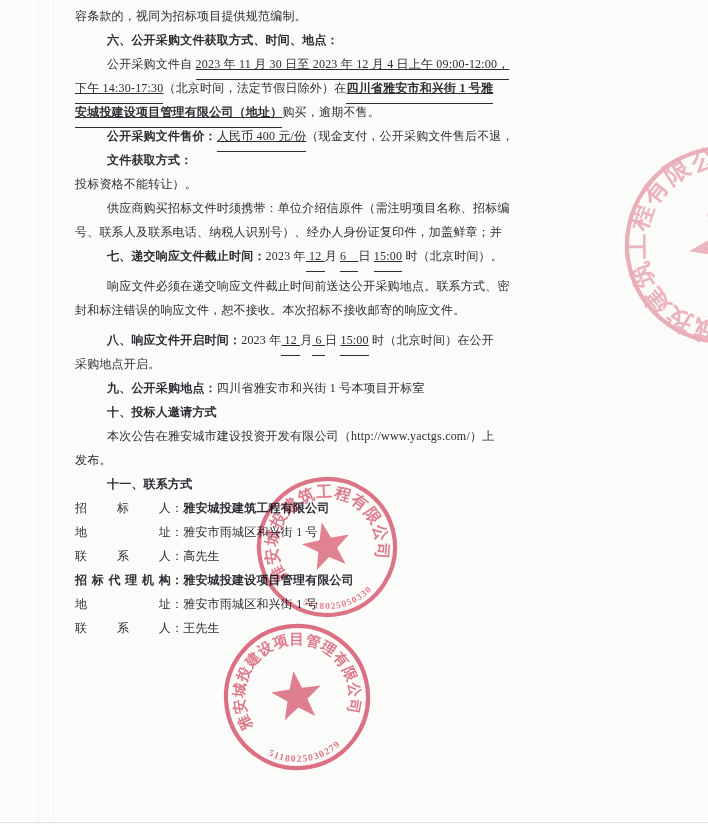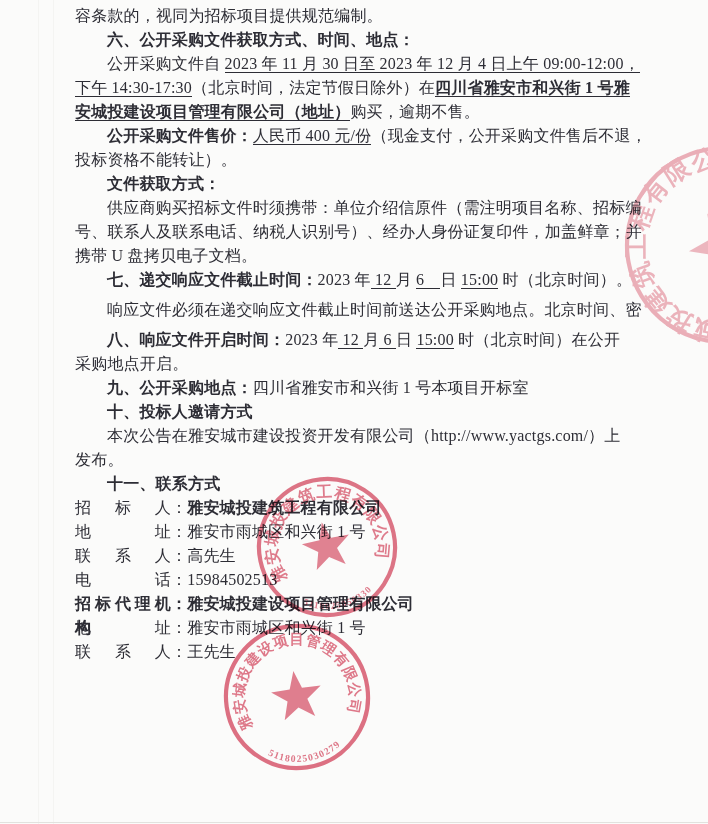--- a/index.html
+++ b/index.html
@@ -4,26 +4,26 @@
 <style>
   html,body{margin:0;padding:0;background:#888;}
   .page{
     position:relative;width:708px;height:824px;margin:0 auto;
     background:#fbfbfa;overflow:hidden;
     font-family:"Liberation Serif","DejaVu Serif",serif;
     color:#2d2d35;
   }
   .doc{position:absolute;left:75px;top:4px;width:580px;}
   .line{
-    height:24px;line-height:24px;font-size:16px;
+    height:24px;line-height:24px;font-size:12px;
     white-space:pre;letter-spacing:0.2px;
   }
   .line.indent{text-indent:32px;}
   .b{font-weight:bold;}
-  .u{border-bottom:1px solid currentColor;padding-bottom:0;}
+  .u{border-bottom:1px solid currentColor;padding-bottom:8px;text-decoration:underline;}
   .contact{}
   .clabel{
     display:inline-block;width:96px;vertical-align:top;
     text-align:justify;text-align-last:justify;white-space:normal;
   }
   .seal{position:absolute;overflow:visible;mix-blend-mode:multiply;pointer-events:none;}
   .seal text{font-family:"Liberation Serif","DejaVu Serif",serif;font-weight:bold;}
   .scan-edge-bottom{position:absolute;left:0;top:822px;width:708px;height:1px;background:#e2e2de;}
   .scan-crease{position:absolute;top:0;height:824px;width:1px;background:rgba(110,110,100,0.05);}
 </style>
@@ -31,38 +31,37 @@
 <body>
 
 <div class="page">
   <div class="doc">
       <div class="line"><span class="">容条款的，视同为招标项目提供规范编制。</span></div>
       <div class="line indent"><span class="b ">六、公开采购文件获取方式、时间、地点：</span></div>
       <div class="line indent"><span class="">公开采购文件自 </span><span class="u">2023 年 11 月 30 日至 2023 年 12 月 4 日上午 09:00-12:00，</span></div>
       <div class="line"><span class="u">下午 14:30-17:30</span><span class="">（北京时间，法定节假日除外）在</span><span class="b u">四川省雅安市和兴街 1 号雅</span></div>
       <div class="line"><span class="b u">安城投建设项目管理有限公司（地址）</span><span class="">购买，逾期不售。</span></div>
       <div class="line indent"><span class="b ">公开采购文件售价：</span><span class="u">人民币 400 元/份</span><span class="">（现金支付，公开采购文件售后不退，</span></div>
+      <div class="line indent"><span class="b ">文件获取方式：</span></div>
       <div class="line"><span class="">投标资格不能转让）。</span></div>
-      <div class="line indent"><span class="b ">文件获取方式：</span></div>
       <div class="line indent"><span class="">供应商购买招标文件时须携带：单位介绍信原件（需注明项目名称、招标编</span></div>
       <div class="line"><span class="">号、联系人及联系电话、纳税人识别号）、经办人身份证复印件，加盖鲜章；并</span></div>
-      <div class="line"><span class="">携带 U 盘拷贝电子文档。</span></div>
       <div class="line indent"><span class="b ">七、递交响应文件截止时间：</span><span class="">2023 年</span><span class="u"> 12 </span><span class="">月 </span><span class="u">6　</span><span class="">日 </span><span class="u">15:00</span><span class=""> 时（北京时间）。</span></div>
-      <div class="line indent" style="margin-top: 6px;"><span class="">响应文件必须在递交响应文件截止时间前送达公开采购地点。北京时间、密</span></div>
+      <div class="line indent" style="margin-top: 6px;"><span class="">响应文件必须在递交响应文件截止时间前送达公开采购地点。联系方式、密</span></div>
+      <div class="line"><span class="">封和标注错误的响应文件，恕不接收。本次招标不接收邮寄的响应文件。</span></div>
       <div class="line indent" style="margin-top: 6px;"><span class="b ">八、响应文件开启时间：</span><span class="">2023 年</span><span class="u"> 12 </span><span class="">月</span><span class="u"> 6 </span><span class="">日 </span><span class="u">15:00</span><span class=""> 时（北京时间）在公开</span></div>
       <div class="line"><span class="">采购地点开启。</span></div>
       <div class="line indent"><span class="b ">九、公开采购地点：</span><span class="">四川省雅安市和兴街 1 号本项目开标室</span></div>
       <div class="line indent"><span class="b ">十、投标人邀请方式</span></div>
       <div class="line indent"><span class="">本次公告在雅安城市建设投资开发有限公司（http://www.yactgs.com/）上</span></div>
       <div class="line"><span class="">发布。</span></div>
       <div class="line indent"><span class="b ">十一、联系方式</span></div>
       <div class="line contact"><span class="clabel">招 标 人</span><span>：</span><span class="b">雅安城投建筑工程有限公司</span></div>
       <div class="line contact"><span class="clabel">地 址</span><span>：</span><span class="">雅安市雨城区和兴街 1 号</span></div>
       <div class="line contact"><span class="clabel">联 系 人</span><span>：</span><span class="">高先生</span></div>
-      <div class="line contact"><span class="clabel">电 话</span><span>：</span><span class="">15984502513</span></div>
       <div class="line contact"><span class="clabel b">招标代理机构</span><span class="b">：</span><span class="b">雅安城投建设项目管理有限公司</span></div>
       <div class="line contact"><span class="clabel">地 址</span><span>：</span><span class="">雅安市雨城区和兴街 1 号</span></div>
       <div class="line contact"><span class="clabel">联 系 人</span><span>：</span><span class="">王先生</span></div>
     </div>
   <div class="scan-crease" style="left:38px"></div>
   <div class="scan-crease" style="left:53px"></div>
   <div class="scan-edge-bottom"></div>
 <svg class="seal" width="164" height="164" viewBox="-82 -82 164 164" style="left: 245px; top: 465px; transform: rotate(-12deg); opacity: 0.78;">
       <circle r="68" fill="none" stroke="#d84f66" stroke-width="4.2"></circle>
       <polygon points="0.0,-25.2 5.9,-8.2 24.0,-7.8 9.6,3.1 14.8,20.4 0.0,10.1 -14.8,20.4 -9.6,3.1 -24.0,-7.8 -5.9,-8.2" fill="#d84f66" fill-opacity="0.9"></polygon>

